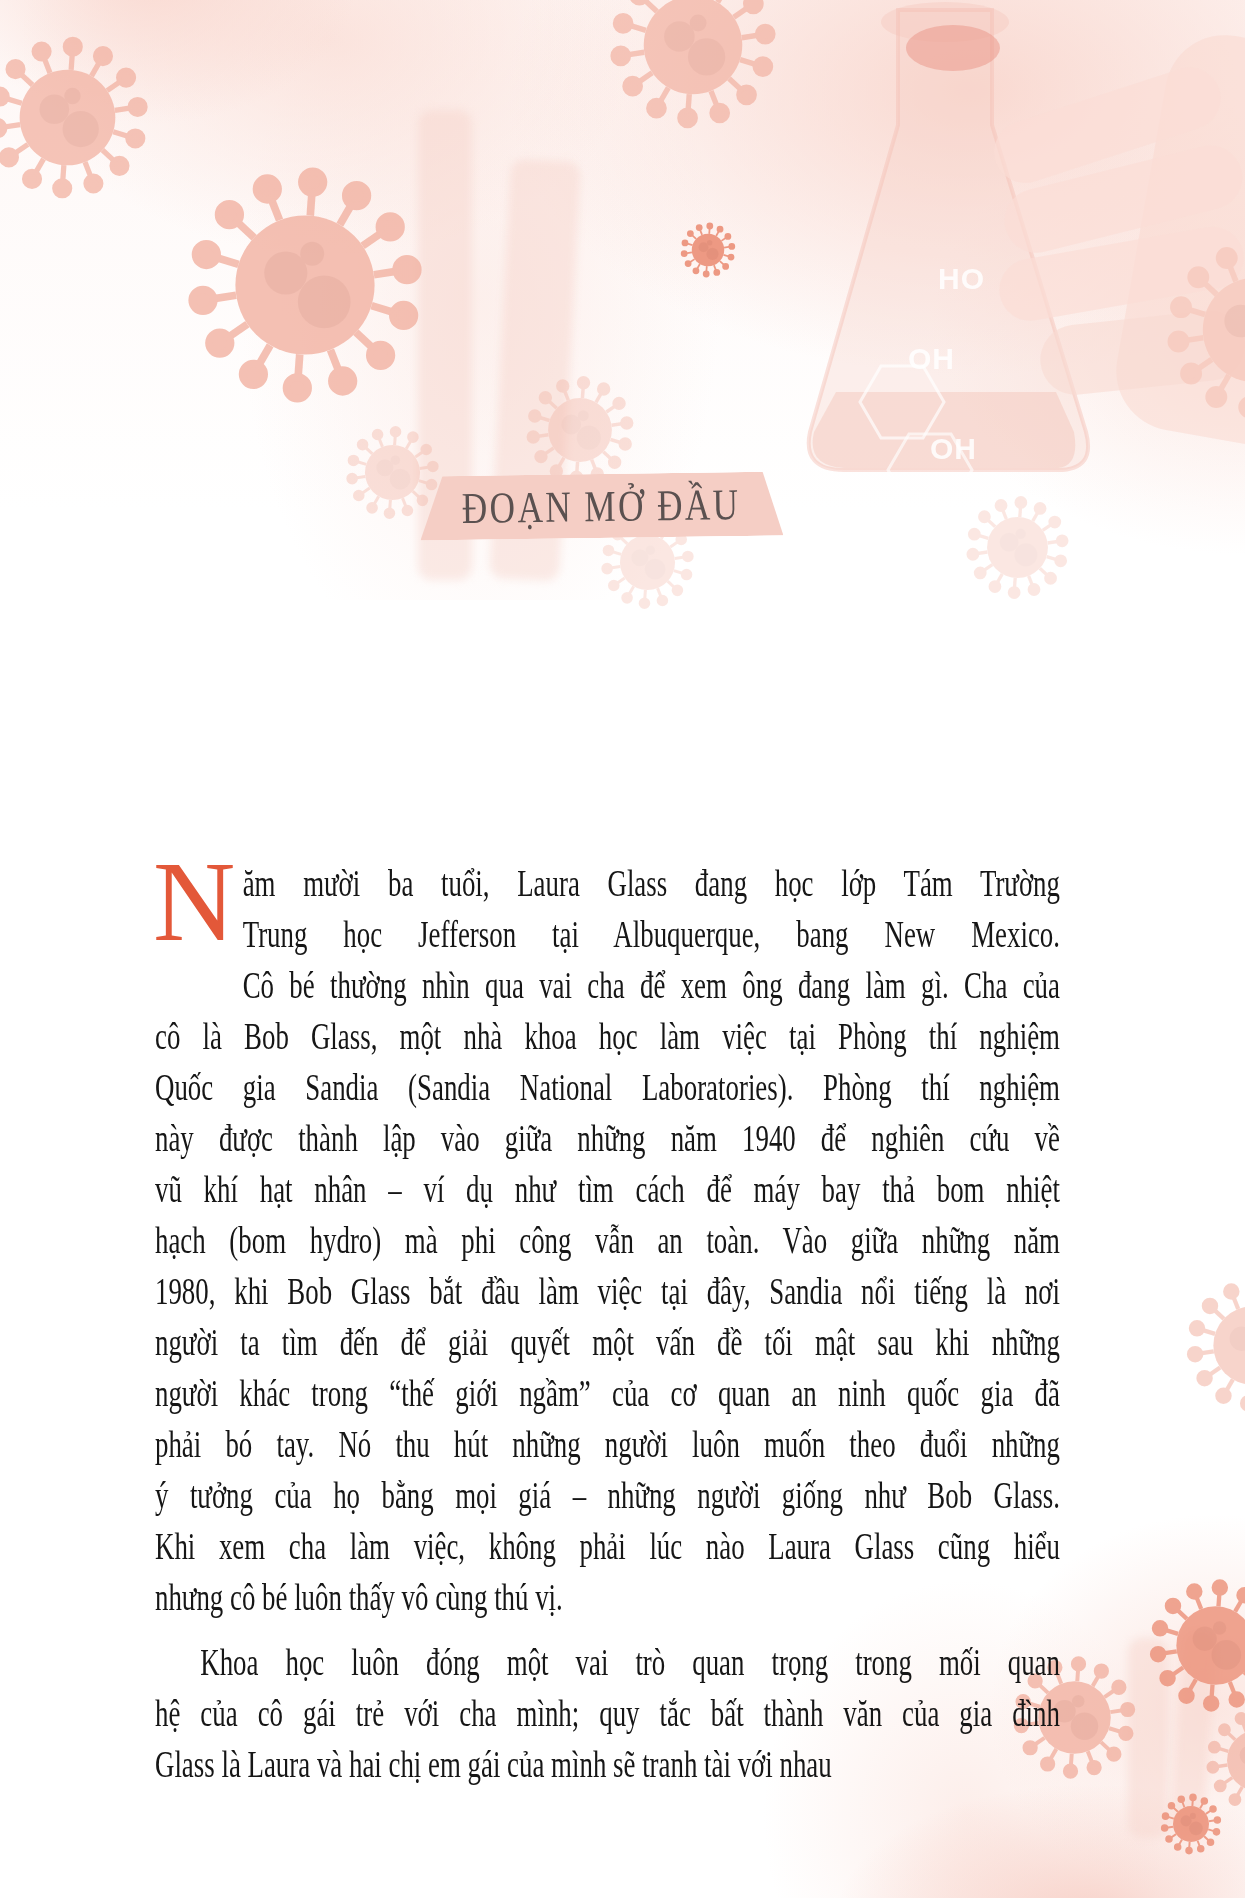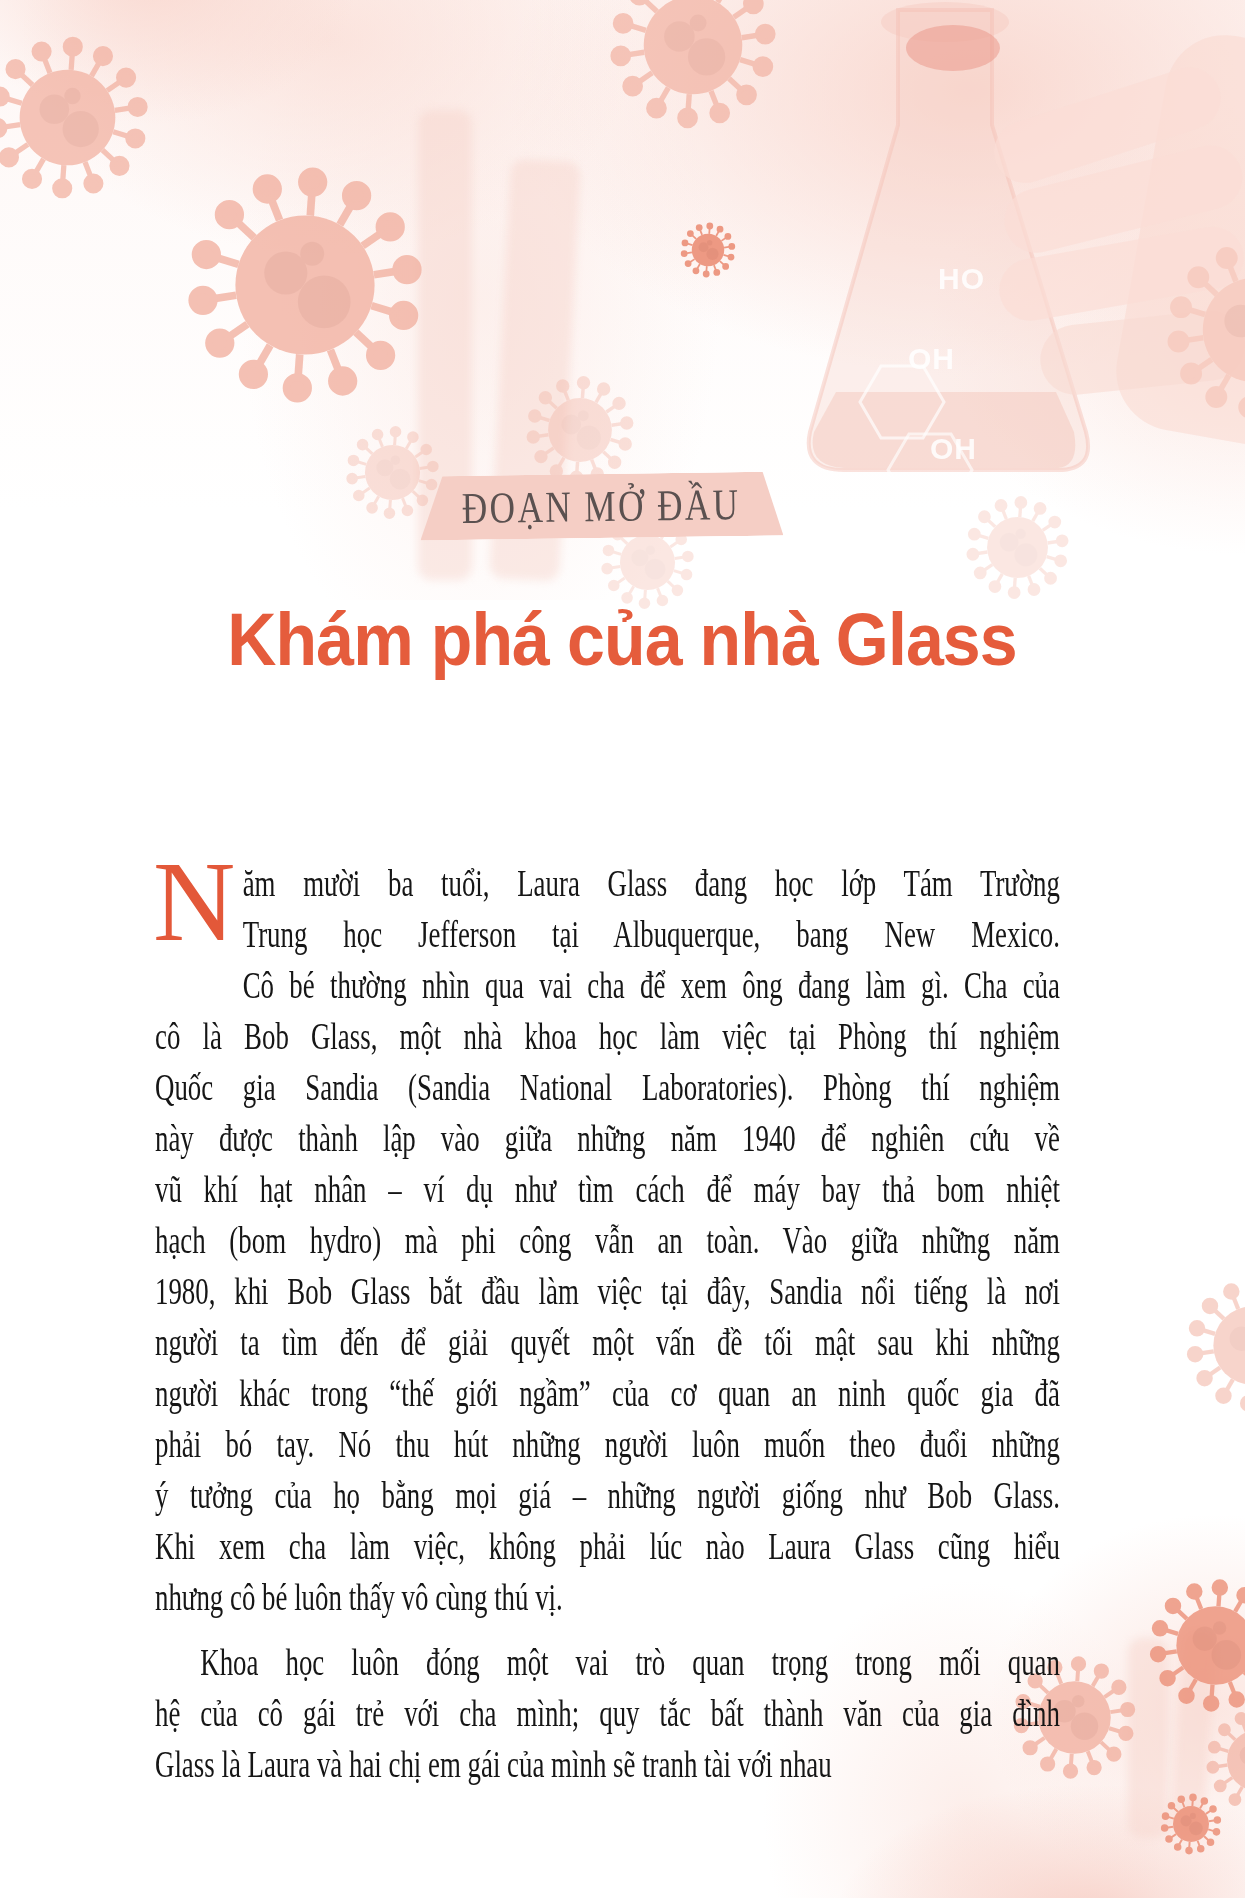--- a/index.html
+++ b/index.html
@@ -660,23 +660,20 @@
       </div>
   </div>
 
   <div class="content-layer">
 
     <div class="kicker">
       <div class="kicker-shape" id="kicker-shape" style="background: rgb(245, 206, 197);"></div>
       <div class="kicker-text" id="kicker-text" style="color: rgb(91, 81, 80);">ĐOẠN MỞ ĐẦU</div>
     </div>
 
-    <div class="title">
-      <span class="title-inner" id="title-text" style="color: rgb(229, 92, 60);">Khám phá của nhà Glass</span>
-    </div>
 
     <span class="dropcap" id="dropcap" style="color: rgb(227, 88, 57);">N</span>
 
     <div class="body-block" style="color: rgb(22, 22, 22);">
       <div>
         <div class="dropcap-spacer"></div>
         <div class="line">ăm mười ba tuổi, Laura Glass đang học lớp Tám Trường</div>
         <div class="line">Trung học Jefferson tại Albuquerque, bang New Mexico.</div>
         <div class="line">Cô bé thường nhìn qua vai cha để xem ông đang làm gì. Cha của</div>
         <div class="line">cô là Bob Glass, một nhà khoa học làm việc tại Phòng thí nghiệm</div>

